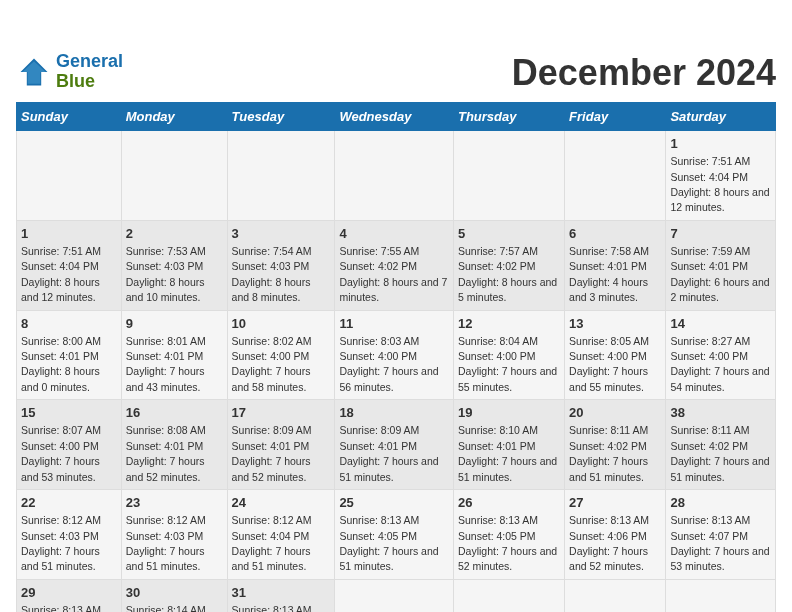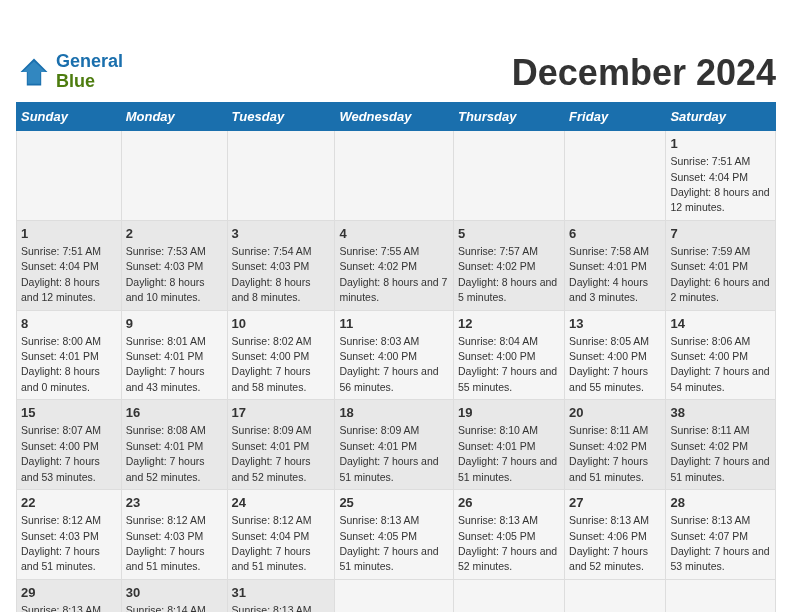--- a/index.html
+++ b/index.html
@@ -144,21 +144,21 @@
         <td><span class="day-num">6</span><span class="day-info">Sunrise: 7:58 AM</span><br><span class="day-info">Sunset: 4:01 PM</span><br><span class="day-info">Daylight: 4 hours and 3 minutes.</span></td>
         <td><span class="day-num">7</span><span class="day-info">Sunrise: 7:59 AM</span><br><span class="day-info">Sunset: 4:01 PM</span><br><span class="day-info">Daylight: 6 hours and 2 minutes.</span></td>
       </tr>
       <tr>
         <td><span class="day-num">8</span><span class="day-info">Sunrise: 8:00 AM</span><br><span class="day-info">Sunset: 4:01 PM</span><br><span class="day-info">Daylight: 8 hours and 0 minutes.</span></td>
         <td><span class="day-num">9</span><span class="day-info">Sunrise: 8:01 AM</span><br><span class="day-info">Sunset: 4:01 PM</span><br><span class="day-info">Daylight: 7 hours and 43 minutes.</span></td>
         <td><span class="day-num">10</span><span class="day-info">Sunrise: 8:02 AM</span><br><span class="day-info">Sunset: 4:00 PM</span><br><span class="day-info">Daylight: 7 hours and 58 minutes.</span></td>
         <td><span class="day-num">11</span><span class="day-info">Sunrise: 8:03 AM</span><br><span class="day-info">Sunset: 4:00 PM</span><br><span class="day-info">Daylight: 7 hours and 56 minutes.</span></td>
         <td><span class="day-num">12</span><span class="day-info">Sunrise: 8:04 AM</span><br><span class="day-info">Sunset: 4:00 PM</span><br><span class="day-info">Daylight: 7 hours and 55 minutes.</span></td>
         <td><span class="day-num">13</span><span class="day-info">Sunrise: 8:05 AM</span><br><span class="day-info">Sunset: 4:00 PM</span><br><span class="day-info">Daylight: 7 hours and 55 minutes.</span></td>
-        <td><span class="day-num">14</span><span class="day-info">Sunrise: 8:06 AM</span><br><span class="day-info">Sunset: 4:00 PM</span><br><span class="day-info">Daylight: 7 hours and 54 minutes.</span></td>
+        <td><span class="day-num">14</span><span class="day-info">Sunrise: 8:27 AM</span><br><span class="day-info">Sunset: 4:00 PM</span><br><span class="day-info">Daylight: 7 hours and 54 minutes.</span></td>
       </tr>
       <tr>
         <td><span class="day-num">15</span><span class="day-info">Sunrise: 8:07 AM</span><br><span class="day-info">Sunset: 4:00 PM</span><br><span class="day-info">Daylight: 7 hours and 53 minutes.</span></td>
         <td><span class="day-num">16</span><span class="day-info">Sunrise: 8:08 AM</span><br><span class="day-info">Sunset: 4:01 PM</span><br><span class="day-info">Daylight: 7 hours and 52 minutes.</span></td>
         <td><span class="day-num">17</span><span class="day-info">Sunrise: 8:09 AM</span><br><span class="day-info">Sunset: 4:01 PM</span><br><span class="day-info">Daylight: 7 hours and 52 minutes.</span></td>
         <td><span class="day-num">18</span><span class="day-info">Sunrise: 8:09 AM</span><br><span class="day-info">Sunset: 4:01 PM</span><br><span class="day-info">Daylight: 7 hours and 51 minutes.</span></td>
         <td><span class="day-num">19</span><span class="day-info">Sunrise: 8:10 AM</span><br><span class="day-info">Sunset: 4:01 PM</span><br><span class="day-info">Daylight: 7 hours and 51 minutes.</span></td>
         <td><span class="day-num">20</span><span class="day-info">Sunrise: 8:11 AM</span><br><span class="day-info">Sunset: 4:02 PM</span><br><span class="day-info">Daylight: 7 hours and 51 minutes.</span></td>
         <td><span class="day-num">38</span><span class="day-info">Sunrise: 8:11 AM</span><br><span class="day-info">Sunset: 4:02 PM</span><br><span class="day-info">Daylight: 7 hours and 51 minutes.</span></td>
       </tr>

